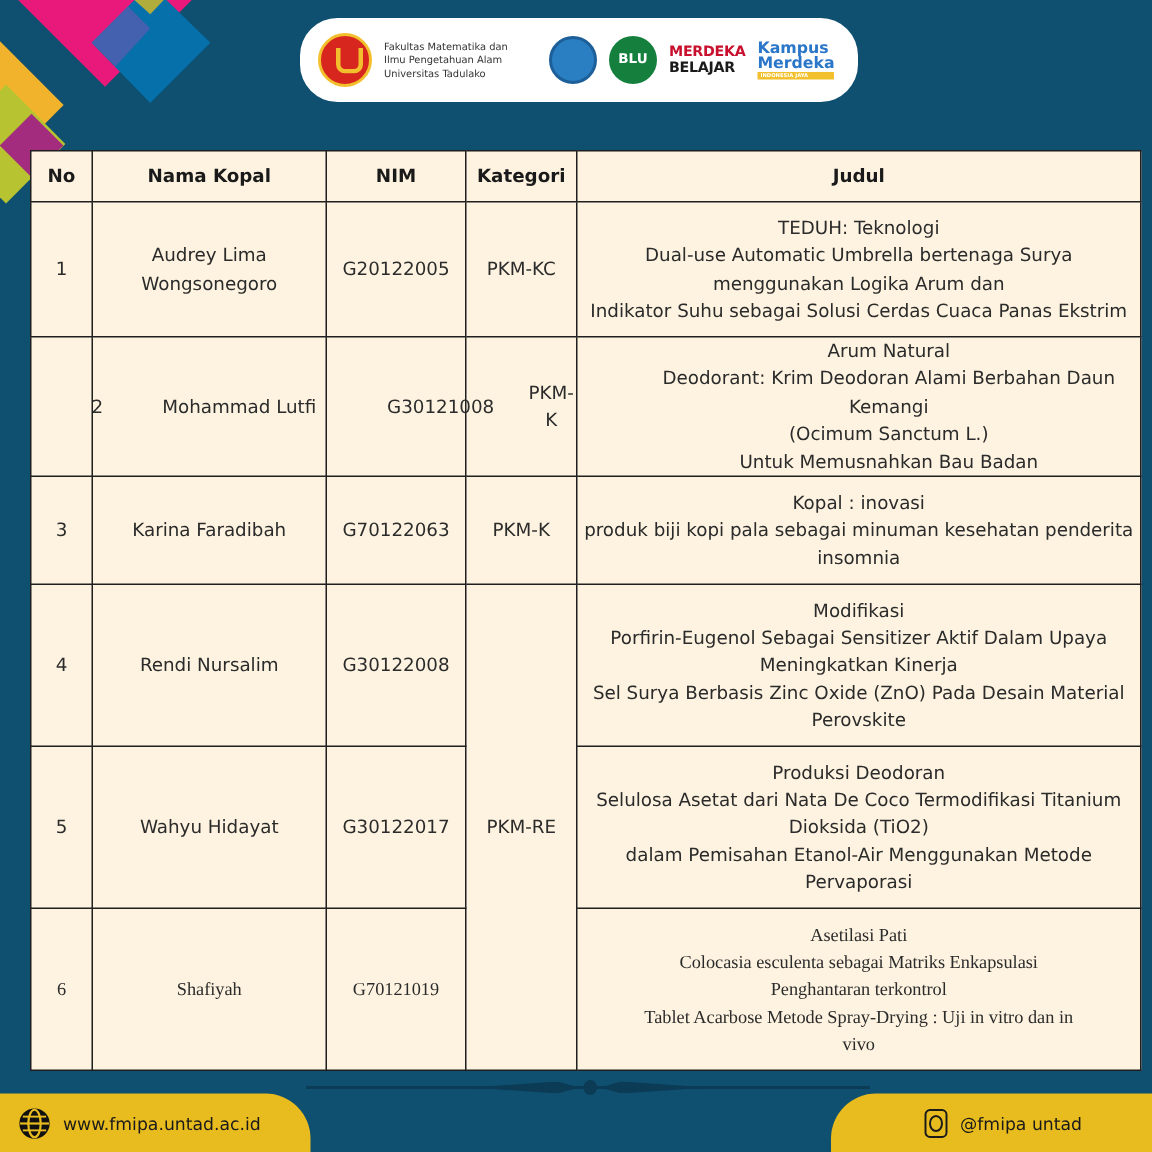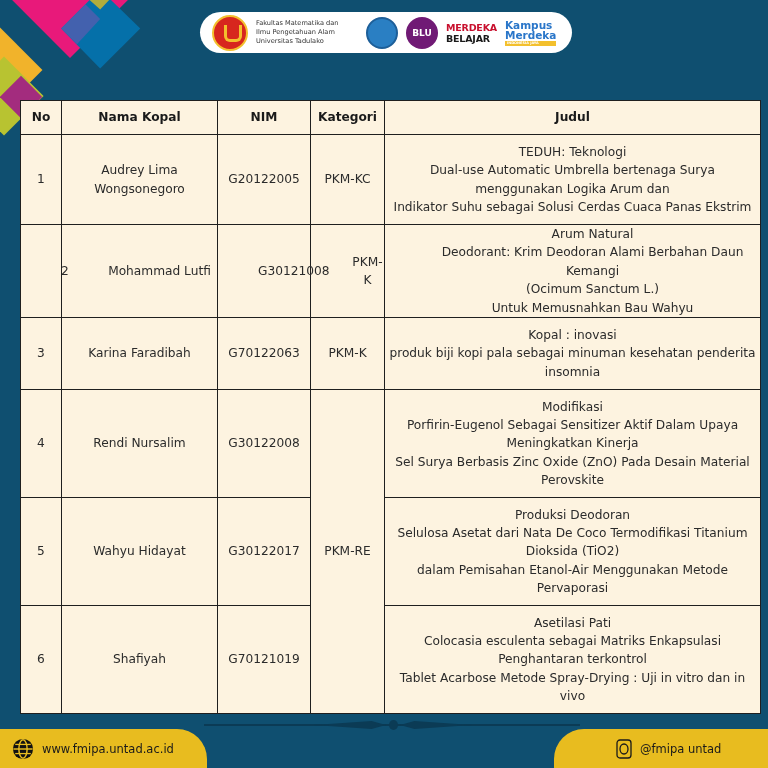--- a/index.html
+++ b/index.html
@@ -11,29 +11,29 @@
     color: #2a2a2a;
   }
   .deco { position: absolute; transform: rotate(45deg); }
   .d1 { left: 22px; top: -58px; width: 96px; height: 96px; background: #e8197a; }
   .d6 { left: -30px; top: 40px; width: 60px; height: 60px; background: #f1b32b; }
   .d7 { left: -24px; top: 68px; width: 56px; height: 56px; background: #b8c331; }
   .d8 { left: 6px; top: 82px; width: 30px; height: 30px; background: #a32c7e; }
   .blue-big { position:absolute; left: 50px; top: 0; width: 100px; height: 90px; }
 
   .header-bar {
-    position: absolute; left: 200px; top: 12px; width: 372px; height: 41px;
+    position: absolute; left: 200px; top: 12px; width: 372px; height: 56px;
     background: #ffffff; border-radius: 25px;
     display: flex; align-items: center; padding: 0 12px; gap: 8px;
   }
   .logo-untad { width: 36px; height: 36px; border-radius: 50%; background: #d7261e; border: 2px solid #f3c02d; flex: none; position: relative; }
   .logo-untad::after { content:""; position:absolute; left:10px; top:8px; width:12px; height:14px; border:3px solid #f3c02d; border-top:none; border-radius:0 0 6px 6px; }
   .fac-text { font-size: 6.6px; line-height: 9px; color: #333; width: 102px; }
   .logo-tut { width: 32px; height: 32px; border-radius: 50%; background: #2a7fc3; border: 2px solid #1d5f99; flex: none; }
-  .logo-blu { width: 32px; height: 32px; border-radius: 50%; background: #701a75; color: #fff; font-size: 9px; font-weight: bold; display: flex; align-items: center; justify-content: center; flex: none; }
+  .logo-blu { width: 32px; height: 32px; border-radius: 50%; background: #15803d; color: #fff; font-size: 9px; font-weight: bold; display: flex; align-items: center; justify-content: center; flex: none; }
   .logo-mb { font-family: "DejaVu Sans", sans-serif; font-weight: bold; font-size: 9.5px; line-height: 11px; flex: none; letter-spacing: -0.2px; }
   .logo-mb .l1 { color: #c8102e; display:block; }
   .logo-mb .l2 { color: #1a1a1a; display:block; }
   .logo-km { font-size: 10.5px; line-height: 10px; font-weight: bold; color: #2a76c9; flex: none; }
   .logo-km .sub { display:block; background: #f3c02d; color:#fff; font-size: 3.5px; line-height: 5px; margin-top: 1px; padding: 0 2px; }
 
   table.main {
     position: absolute; left: 20px; top: 100px; width: 740px;
     border-collapse: collapse; background: #fdf3e0;
     table-layout: fixed;
@@ -48,21 +48,21 @@
   col.c-nama { width: 156px; }
   col.c-nim { width: 93px; }
   col.c-kat { width: 74px; }
   col.c-judul { width: 376px; }
   .judul-line { display: block; }
   tr.r1 td { height: 90px; }
   tr.r2 td { height: 90px; padding-left: 40px; }
   tr.r3 td { height: 72px; }
   tr.r4 td { height: 108px; margin-top: 45px; }
   tr.r5 td { height: 108px; }
-  tr.r6 td { height: 108px; }
+  tr.r6 td { height: 108px; font-family: Liberation Serif, serif; }
 
   .divider { position:absolute; left: 204px; top: 720px; width: 376px; height: 10px; }
   .divider .line { position:absolute; left:0; right:0; top:4px; height:2px; background:#0b3b55; }
   .divider .wing { position:absolute; top:1px; height:8px; background:#0b3b55; }
   .divider .wl { left: 110px; width: 72px; clip-path: polygon(0 50%, 80% 0, 100% 50%, 80% 100%); }
   .divider .wr { left: 196px; width: 72px; clip-path: polygon(0 50%, 20% 0, 100% 50%, 20% 100%); }
   .divider .dot { position:absolute; left: 185px; top:0; width:9px; height:10px; border-radius:50%; background:#0b3b55; }
 
   .foot-left {
     position: absolute; left: 0; top: 729px; width: 207px; height: 50px;
@@ -147,21 +147,21 @@
     </tr>
     <tr class="r2">
       <td>2</td>
       <td>Mohammad Lutfi</td>
       <td>G30121008</td>
       <td>PKM-K</td>
       <td>
         <span class="judul-line">Arum Natural</span>
         <span class="judul-line">Deodorant: Krim Deodoran Alami Berbahan Daun Kemangi</span>
         <span class="judul-line">(Ocimum Sanctum L.)</span>
-        <span class="judul-line">Untuk Memusnahkan Bau Wahyu</span>
+        <span class="judul-line">Untuk Memusnahkan Bau Badan</span>
       </td>
     </tr>
     <tr class="r3">
       <td>3</td>
       <td>Karina Faradibah</td>
       <td>G70122063</td>
       <td>PKM-K</td>
       <td>
         <span class="judul-line">Kopal : inovasi</span>
         <span class="judul-line">produk biji kopi pala sebagai minuman kesehatan penderita</span>

